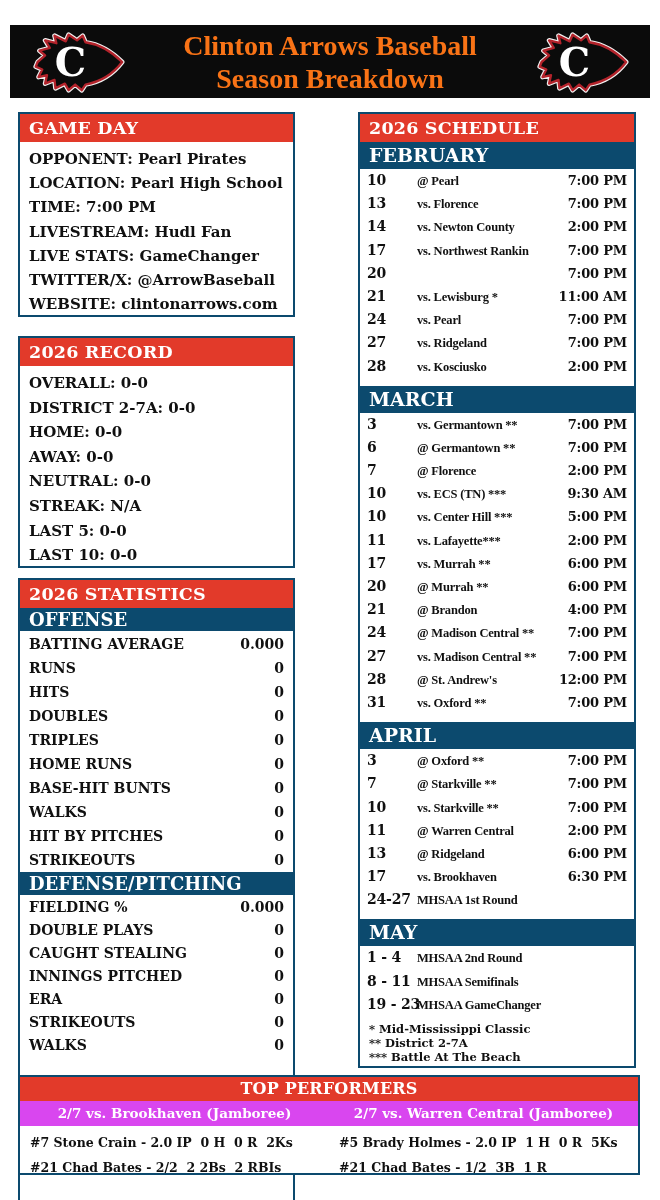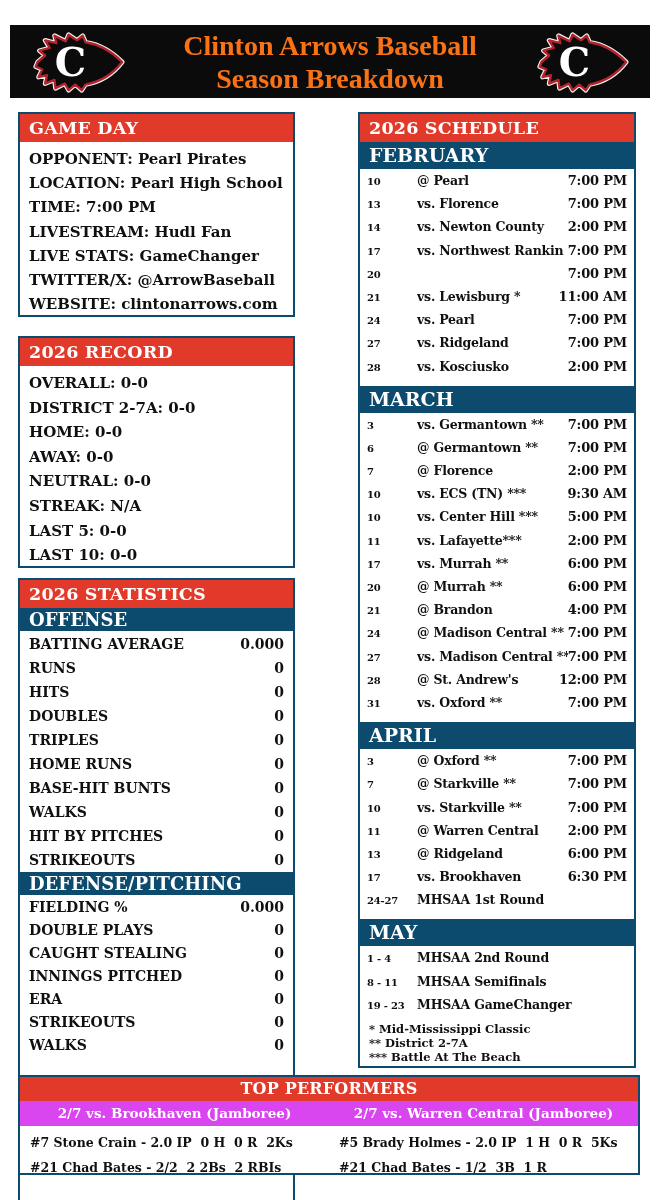--- a/index.html
+++ b/index.html
@@ -32,22 +32,22 @@
   .stat-rows{padding:1px 9px 0 9px;}
   .stat-row{display:flex;justify-content:space-between;font-size:14px;line-height:24px;}
   .stat-rows:last-of-type .stat-row{line-height:23px;}
 
   
   #schedule{left:358px;top:112px;width:278px;height:956px;}
   .month-band{font-size:19px;line-height:27px;height:27px;}
   .month-games + .month-band{margin-top:8px;}
   .g-row{display:flex;align-items:baseline;padding:0 7px;white-space:nowrap;
          font-size:12.5px;line-height:23.2px;height:23.2px;letter-spacing:-0.2px;}
-  .g-date{width:50px;font-size:10px;flex:0 0 auto;}
-  .g-opp{flex:1;overflow:hidden;}
+  .g-date{width:50px;font-size:14px;flex:0 0 auto;}
+  .g-opp{flex:1;overflow:hidden;font-family:Liberation Serif, serif;}
   .g-time{margin-left:auto;font-size:13px;flex:0 0 auto;}
   .footnotes{padding:6px 0 0 9px;}
   .footnote{font-size:11.5px;line-height:14px;letter-spacing:0;}
 
   
   #performers{left:18px;top:1075px;width:622px;height:100px;}
   #performers .red-bar{text-align:center;font-size:16px;line-height:24px;height:24px;}
   .perf-headers{display:flex;background:#d946ef;height:25px;}
   .perf-header{flex:1;color:#ffffff;text-align:center;font-size:13.5px;line-height:25px;white-space:nowrap;}
   .perf-cols{display:flex;}

